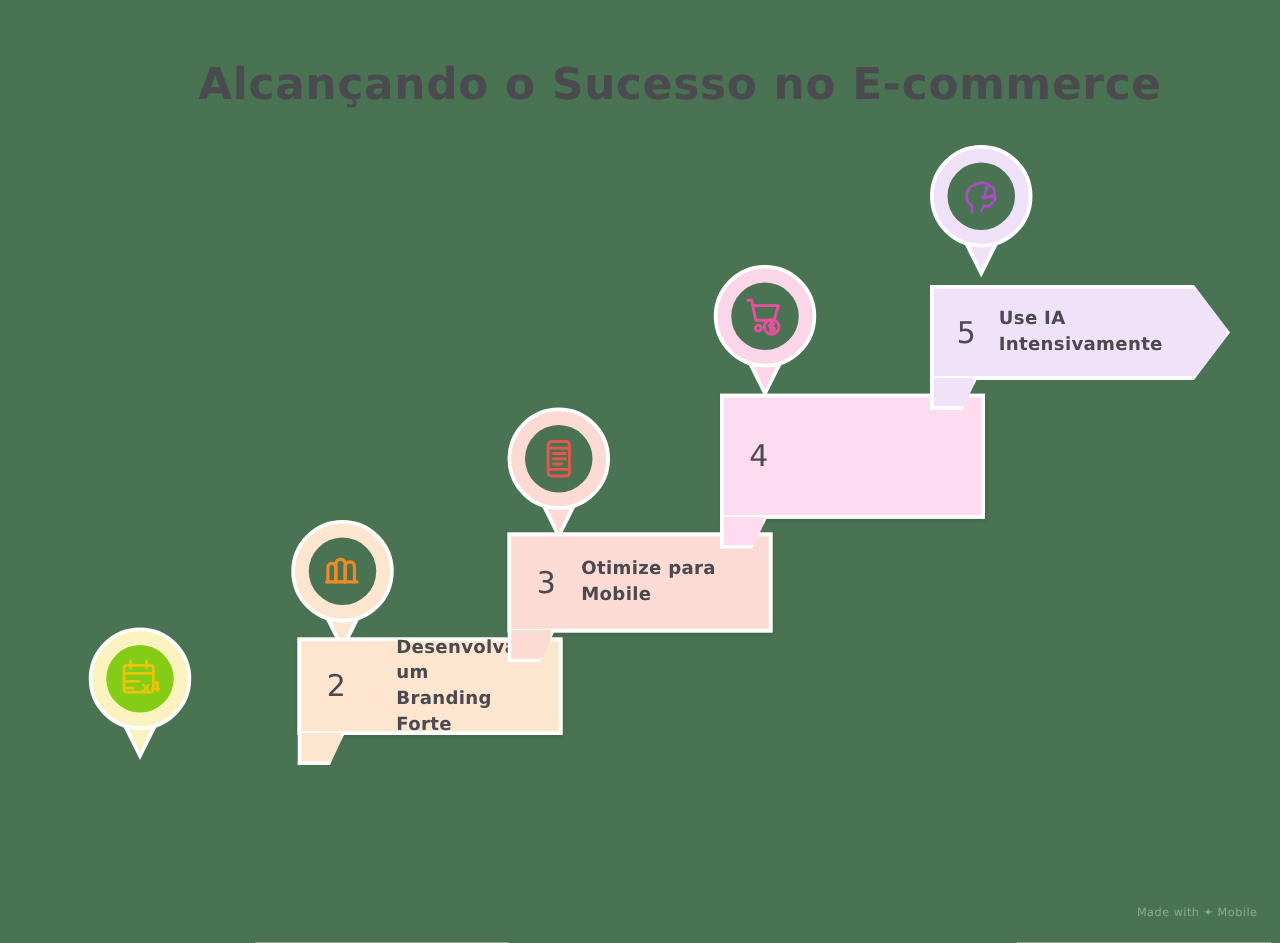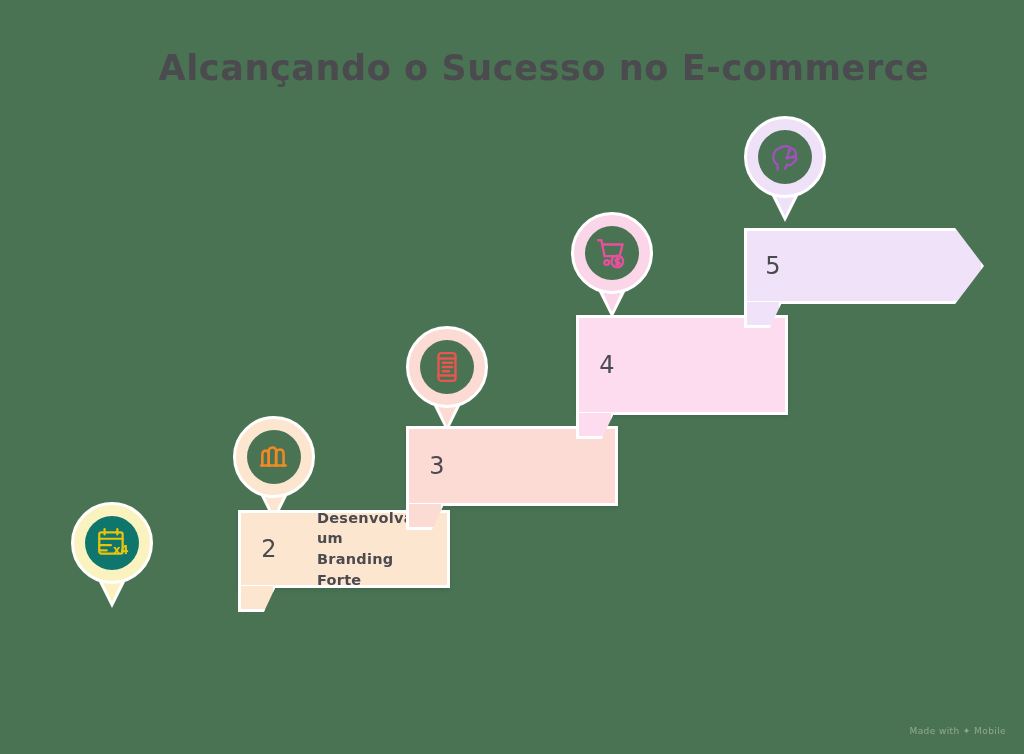--- a/index.html
+++ b/index.html
@@ -154,21 +154,21 @@
 
 <div id="canvas" style="background: rgb(74, 115, 84);">
 
   <div id="title" style="color: rgb(74, 74, 79);">Alcançando o Sucesso no E-commerce</div>
 
   <div class="step" style="left:44px; top:502px;">
     <div class="pin" style="left:27px; top:0px;">
       <div class="pin-tail-outline"></div>
       <div class="pin-tail" style="background-color: rgb(251, 243, 191);"></div>
       <div class="pin-circle" style="background-color: rgb(251, 243, 191);">
-        <div class="pin-hole" style="background: #0f766e;">
+        <div class="pin-hole" style="background: #84cc16;">
           <svg class="pin-icon" viewBox="0 0 32 32">
             <g fill="none" stroke="#e8c40d" stroke-width="2.1" stroke-linecap="round" stroke-linejoin="round">
               <rect x="4" y="6" width="22" height="20" rx="2"></rect>
               <line x1="4" y1="12" x2="26" y2="12"></line>
               <line x1="9" y1="3" x2="9" y2="8"></line>
               <line x1="21" y1="3" x2="21" y2="8"></line>
               <line x1="4" y1="18" x2="15" y2="18"></line>
               <line x1="4" y1="23" x2="11" y2="23"></line>
             </g>
             <text x="17" y="26" font-family="DejaVu Sans, sans-serif" font-size="11" font-weight="bold" fill="#e8c40d">x4</text>
@@ -217,20 +217,21 @@
               <line x1="12" y1="12" x2="21" y2="12"></line>
               <line x1="12" y1="16" x2="21" y2="16"></line>
               <line x1="12" y1="20" x2="18" y2="20"></line>
             </g>
           </svg>
         </div>
       </div>
     </div>
     <div class="banner" style="left: 0px; top: 100px; width: 212px; height: 80px; background-color: rgb(251, 219, 211);">
       <div class="step-number" style="width: 56px; color: rgb(74, 74, 79);">3</div>
+      <div class="step-label" style="padding-right: 12px; color: rgb(74, 74, 79);">Otimize para Mobile</div>
     </div>
     <div class="fold" style="left: 0px; top: 178px; background-color: rgb(251, 219, 211);"></div>
   </div>
 
   <div class="step" style="left:576px; top:212px;">
     <div class="pin" style="left:-5px; top:0px;">
       <div class="pin-tail-outline"></div>
       <div class="pin-tail" style="background-color: rgb(251, 214, 232);"></div>
       <div class="pin-circle" style="background-color: rgb(251, 214, 232);">
         <div class="pin-hole" style="background: rgb(74, 115, 84);">
@@ -267,19 +268,20 @@
               <circle cx="18" cy="17" r="1.7" fill="#a94ec4" stroke="none"></circle>
               <line x1="20" y1="10" x2="18" y2="17"></line>
               <line x1="18" y1="17" x2="24" y2="16"></line>
             </g>
           </svg>
         </div>
       </div>
     </div>
     <div class="banner arrowed" style="left: 0px; top: 112px; width: 240px; height: 76px; background-color: rgb(240, 226, 249);">
       <div class="step-number" style="width: 52px; color: rgb(74, 74, 79);">5</div>
+      <div class="step-label" style="padding-right: 34px; color: rgb(74, 74, 79);">Use IA Intensivamente</div>
     </div>
     <div class="fold" style="left: 0px; top: 186px; background-color: rgb(240, 226, 249);"></div>
   </div>
 
   <div id="watermark">Made with ✦ Mobile</div>
 
 </div>
 
 </body></html>

